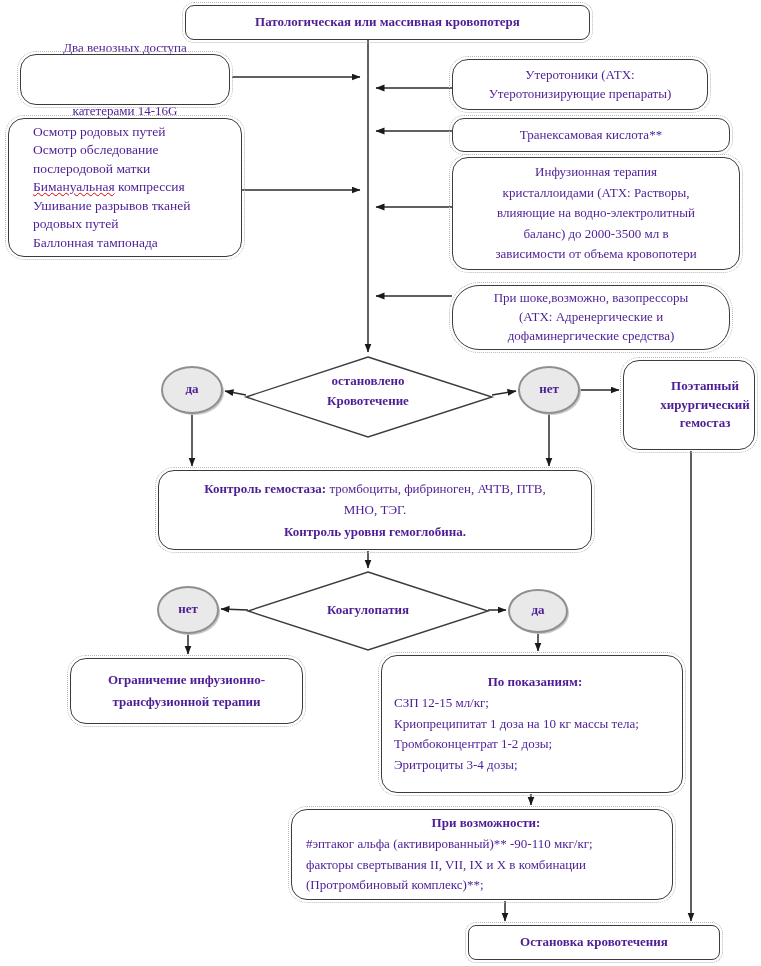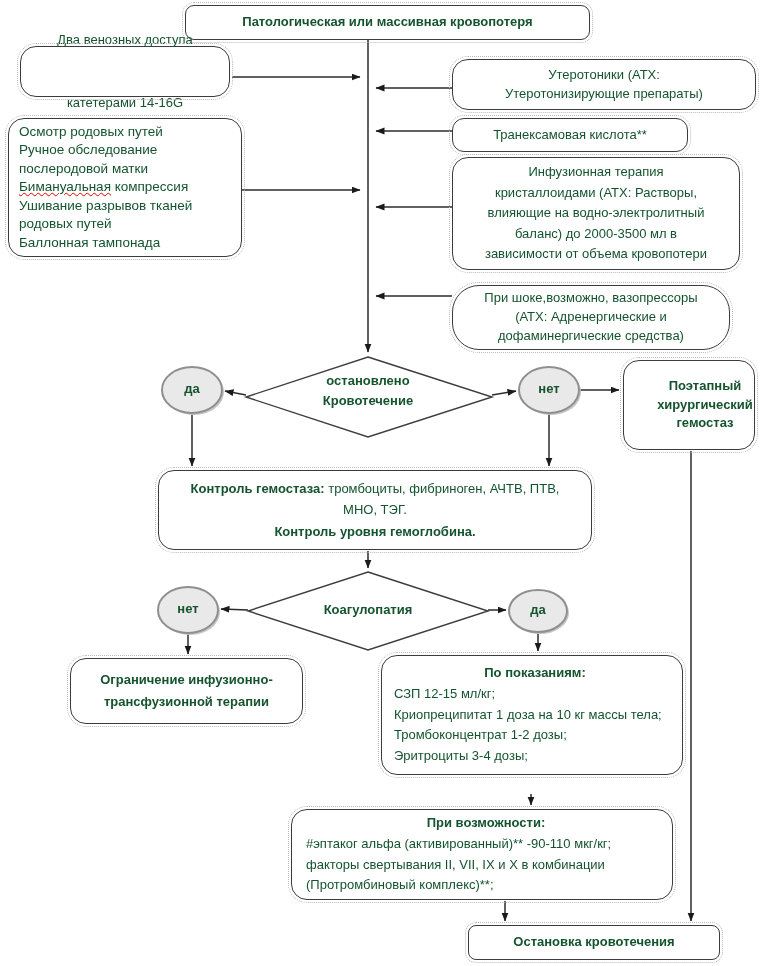--- a/index.html
+++ b/index.html
@@ -1,46 +1,46 @@
 <!DOCTYPE html>
 <html><head>
 <meta charset="utf-8">
 <style>
   html,body { margin:0; padding:0; background:#fff; }
   .canvas {
     position:relative; width:761px; height:966px; background:#ffffff;
-    font-family:Liberation Sans, sans-serif; color:#14532d;
+    font-family:Liberation Serif, serif; color:#4c1d95;
     overflow:hidden;
   }
   .connectors { position:absolute; left:0; top:0; width:761px; height:966px; }
   .box {
     position:absolute; box-sizing:border-box; background:#fff;
     border:1.4px solid #3c3c3c; border-radius:16px;
     outline:1px dotted #b9b9b9; outline-offset:2px;
     display:flex; flex-direction:column; justify-content:center;
     text-align:center; font-size:13px; line-height:1.45;
   }
   .bold { font-weight:bold; }
   .lbl { position:absolute; text-align:center; font-size:13px; }
   .misspell {
     text-decoration:underline; text-decoration-style:wavy;
     text-decoration-color:#e00000; text-decoration-thickness:1px;
   }
   
   #title-box      { left:185px; top:5px;   width:405px; height:35px;  font-weight:bold; border-radius:9px; }
-  #venous-box     { left:20px;  top:46px;  width:210px; height:51px;gap:44px;  }
-  #uterotonics-box{ left:452px; top:59px;  width:304px; height:51px;  }
-  #tranexamic-box { left:452px; top:118px; width:236px; height:34px;  border-radius:12px; }
-  #measures-box   { left:8px;   top:118px; width:234px; height:139px; text-align:left; padding-left:10px; font-size:13.5px; line-height:1.37; }
+  #venous-box     { left:20px;  top:54px;  width:210px; height:51px;gap:44px;  }
+  #uterotonics-box{ left:452px; top:59px;  width:256px; height:51px;  }
+  #tranexamic-box { left:452px; top:118px; width:278px; height:34px;  border-radius:12px; }
+  #measures-box   { left:8px;   top:118px; width:234px; height:139px; text-align:left; padding-left:24px; font-size:13.5px; line-height:1.37; }
   #infusion-box   { left:452px; top:157px; width:288px; height:113px; line-height:1.58; }
   #shock-box      { left:452px; top:285px; width:278px; height:65px;border-radius:27px;  }
   #surgical-box   { left:623px; top:360px; width:132px; height:90px;  font-weight:bold;padding-left:32px; }
   #control-box    { left:158px; top:470px; width:434px; height:80px;  line-height:1.65; }
   #restriction-box{ left:70px;  top:658px; width:233px; height:66px;  font-weight:bold; line-height:1.7; }
-  #indications-box{ left:381px; top:655px; width:302px; height:120px; text-align:left; padding:5px 6px 5px 12px; line-height:1.6; }
+  #indications-box{ left:381px; top:655px; width:302px; height:138px; text-align:left; padding:5px 6px 5px 12px; line-height:1.6; }
   #possibility-box{ left:291px; top:809px; width:382px; height:91px;  text-align:left; padding:4px 6px 4px 14px; line-height:1.6; }
   #stop-box       { left:468px; top:925px; width:252px; height:35px;  font-weight:bold; border-radius:8px; }
   
   #d1-label { left:268px; top:371px; width:200px; font-weight:bold; line-height:1.55; }
   #d2-label { left:268px; top:602px; width:200px; font-weight:bold; }
   #da1-label { left:162px; top:381px; width:60px; font-weight:bold; }
   #net1-label{ left:519px; top:381px; width:60px; font-weight:bold; }
   #net2-label{ left:158px; top:601px; width:60px; font-weight:bold; }
   #da2-label { left:508px; top:602px; width:60px; font-weight:bold; }
 </style>
@@ -106,21 +106,21 @@
     <div>Утеротоники (АТХ:</div>
     <div>Утеротонизирующие препараты)</div>
   </div>
 
   <div class="box" id="tranexamic-box">
     <div>Транексамовая кислота**</div>
   </div>
 
   <div class="box" id="measures-box">
     <div>Осмотр родовых путей</div>
-    <div>Ручное обследование</div>
+    <div>Осмотр обследование</div>
     <div>послеродовой матки</div>
     <div><span class="misspell">Бимануальная</span><span> компрессия</span></div>
     <div>Ушивание разрывов тканей</div>
     <div>родовых путей</div>
     <div>Баллонная тампонада</div>
   </div>
 
   <div class="box" id="infusion-box">
     <div>Инфузионная терапия</div>
     <div>кристаллоидами (АТХ: Растворы,</div>

